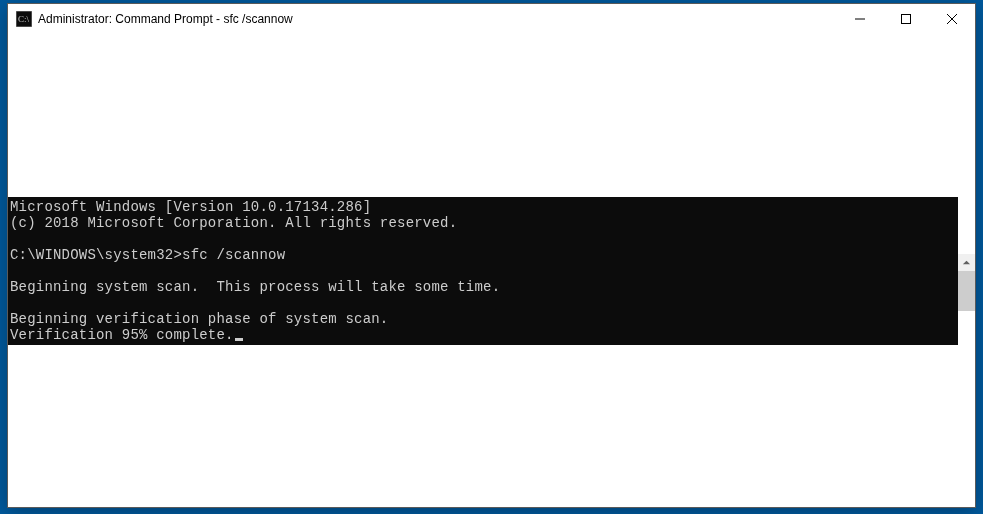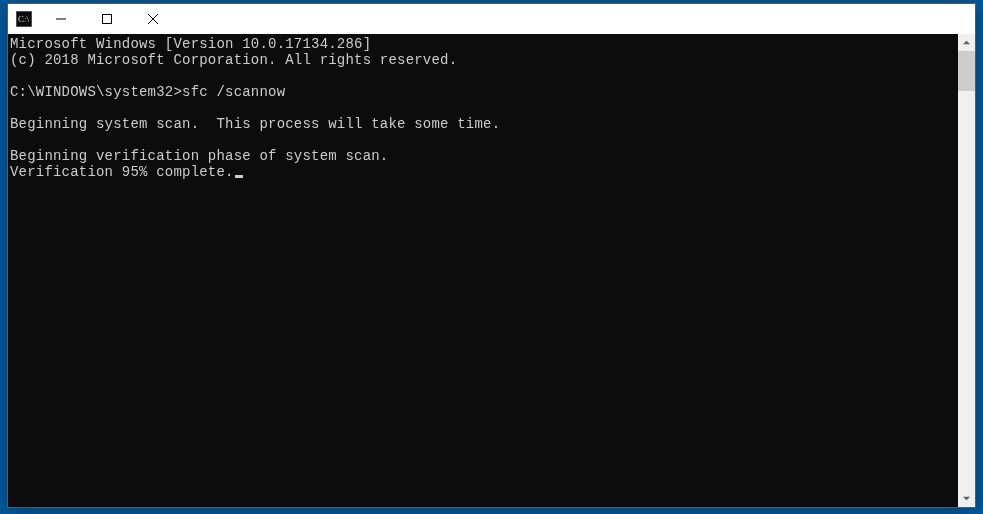--- a/index.html
+++ b/index.html
@@ -58,20 +58,21 @@
     justify-content: center;
     background: transparent;
     border: none;
     cursor: pointer;
   }
   .titlebar-btn svg { width: 10px; height: 10px; }
   .client {
     flex: 1;
     display: flex;
     min-height: 0;
+    align-items: center;
   }
   .console {
     flex: 1;
     background: #0c0c0c;
     color: #cccccc;
     font-family: Consolas, "Courier New", monospace;
     font-size: 14px;
     line-height: 16px;
     padding: 2px 0 2px 2px;
     white-space: pre;
@@ -123,20 +124,21 @@
 
 <div class="window">
 
   <div class="titlebar">
     <span class="titlebar-icon">
       <svg viewBox="0 0 16 16">
         <rect x="0" y="0" width="16" height="16" fill="#0c0c0c" stroke="#888" stroke-width="1"></rect>
         <text x="2" y="11" font-size="9" fill="#ccc" font-family="Consolas">C:\</text>
       </svg>
     </span>
+    <span class="titlebar-title">Administrator: Command Prompt - sfc  /scannow</span>
     <div class="titlebar-buttons">
       <button class="titlebar-btn">
         <svg viewBox="0 0 10 10">
             <line x1="0" y1="5" x2="10" y2="5" stroke="#000" stroke-width="1"></line>
           </svg>
       </button>
       <button class="titlebar-btn">
         <svg viewBox="0 0 10 10">
             <rect x="0.5" y="0.5" width="9" height="9" fill="none" stroke="#000" stroke-width="1"></rect>
           </svg>

